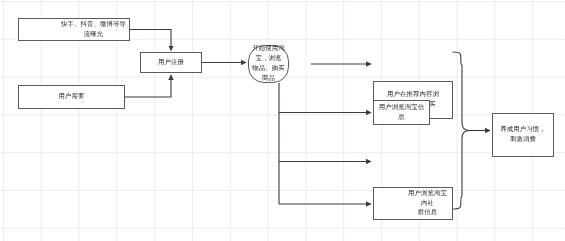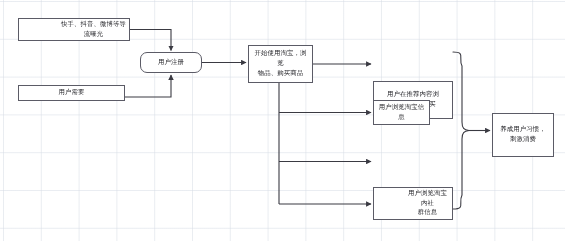--- a/index.html
+++ b/index.html
@@ -42,21 +42,21 @@
     justify-content: center;
     text-align: center;
     color: #1d1d22;
     font-size: 6.4px;
     line-height: 1.55;
     letter-spacing: 0.1px;
     padding: 1px 3px;
     white-space: pre-line;
   }
   .node.rounded {
-    border-radius: 7px;
+    border-radius: 0;
   }
 </style>
 </head>
 <body>
 
 <div id="canvas">
 
   <svg id="wires" viewBox="0 0 565 241" xmlns="http://www.w3.org/2000/svg">
     <defs>
       <marker id="ah" viewBox="0 0 10 10" refX="9" refY="5" markerWidth="5" markerHeight="5" orient="auto-start-reverse">
@@ -105,29 +105,29 @@
                L 462 195
                C 458 203, 466 209, 453 209" fill="none" stroke="#3a3a42" stroke-width="1.1" stroke-linecap="round"></path>
       <path d="M 469 130.5 L 490 130.5" fill="none" stroke="#3a3a42" stroke-width="1.1" marker-end="url(#ah)"></path>
     </g>
   </svg>
 
   <div class="node" style="left:18px; top:18px; width:112px; height:23px;padding-left:42px;">
     <span>快手、抖音、微博等导流曝光</span>
   </div>
 
-  <div class="node" style="left:18px; top:85px; width:107px; height:16px;">
+  <div class="node" style="left:18px; top:85px; width:107px; height:24px;">
     <span>用户需要</span>
   </div>
 
   <div class="node rounded" style="left:140px; top:52px; width:62px; height:21px;">
     <span>用户注册</span>
   </div>
 
-  <div class="node" style="left:248px; top:45px; width:65px; height:38px;">
+  <div class="node" style="left:248px; top:45px; width:41px; height:38px;border-radius:16px;">
     <span>开始使用淘宝，浏览
 物品、购买商品</span>
   </div>
 
   <div class="node" style="left:373px; top:45px; width:80px; height:38px;margin-top:36px;">
     <span>用户在推荐内容浏
 览、选择、购买</span>
   </div>
 
   <div class="node" style="left:373px; top:100px; width:57px; height:25px;">

